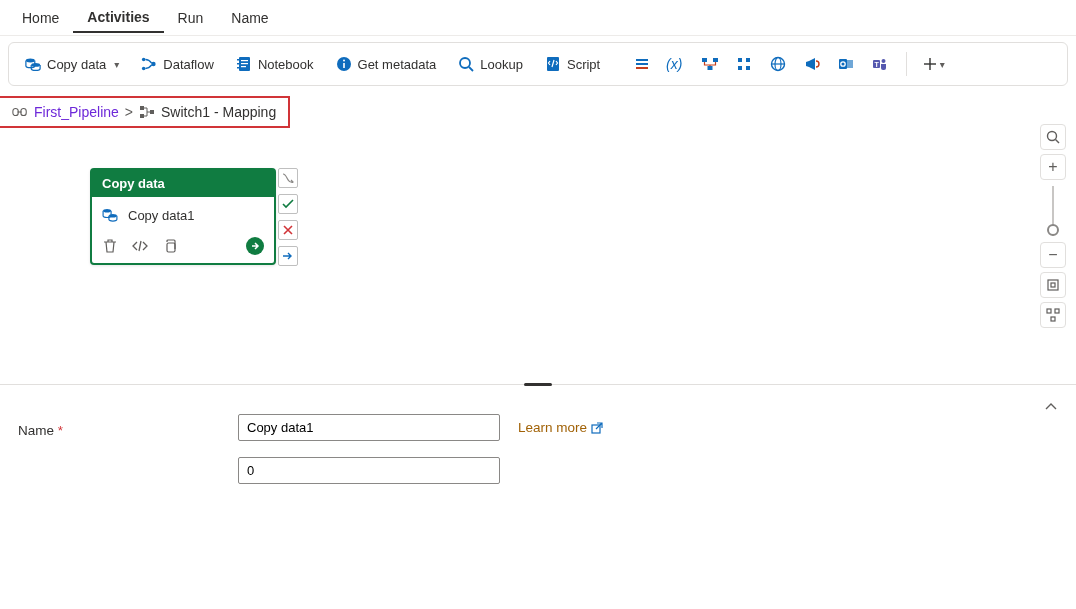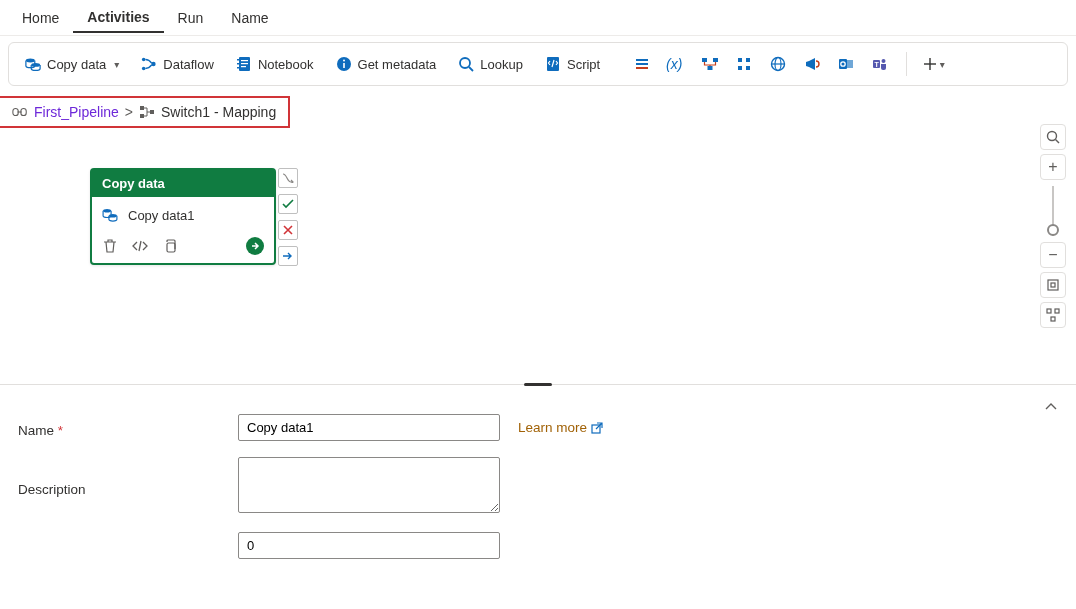--- a/index.html
+++ b/index.html
@@ -332,24 +332,20 @@
         <span>Learn more</span>
         <span>
           <svg width="12" height="12" viewBox="0 0 12 12">
               <rect x="1" y="3" width="8" height="8" fill="none" stroke="#0f6cbd" stroke-width="1.2"></rect>
               <path d="M6 1h5v5 M11 1L5 7" stroke="#0f6cbd" stroke-width="1.2" fill="none"></path>
             </svg>
         </span>
       </a>
     </div>
     <div class="form-row">
-      <div class="form-label">Description</div>
-      <div class="form-input"><textarea style=""></textarea></div>
-    </div>
-    <div class="form-row">
       <div class="form-label"> </div>
       <div class="form-input"><input type="text" value="0" style=""></div>
     </div>
   </div>
 </div>
 
 
 
 
 </body></html>

